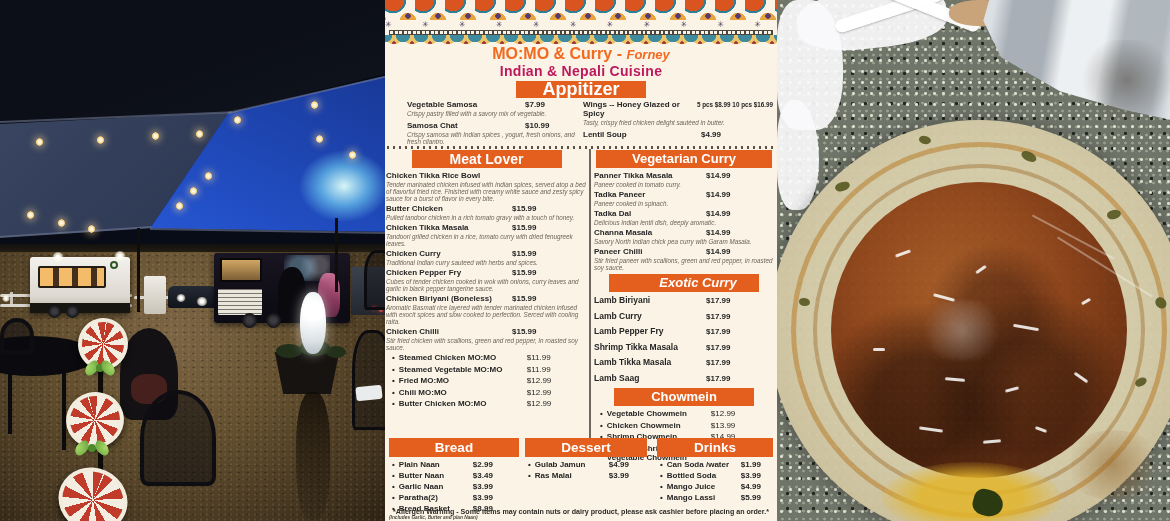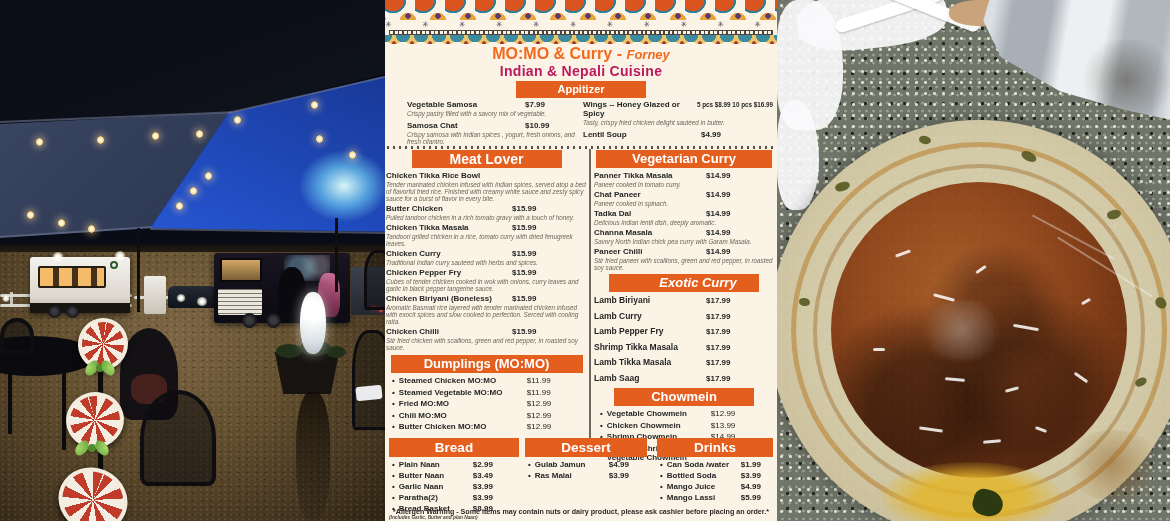--- a/index.html
+++ b/index.html
@@ -104,21 +104,21 @@
   .d4 { height:9px;
     background:
       radial-gradient(circle at 9px 8px,#a33638 0 1.5px,transparent 2px),
       radial-gradient(circle at 9px 0,#3e8ba0 0 7px,transparent 7.5px),
       radial-gradient(circle at 9px 0,#e9c469 0 9px,transparent 9.5px);
     background-size:18px 9px; background-position:0 0,9px 0,0 0; }
   .m-title1 { position:absolute; top:45px; width:100%; text-align:center; font-size:16px; font-weight:bold; color:#F26A1F; }
   .m-title1 .loc { font-style:italic; font-size:13px; }
   .m-title2 { position:absolute; top:63px; width:100%; text-align:center; font-size:14px; font-weight:bold; color:#be185d; letter-spacing:.3px; }
   .shead { background:#E45E1E; color:#fff; font-weight:bold; text-align:center; }
-  .apphead { position:absolute; top:81px; left:50%; transform:translateX(-50%); width:130px; height:17px; font-size:11px; line-height:17px; }
+  .apphead { position:absolute; top:81px; left:50%; transform:translateX(-50%); width:130px; height:17px; font-size:18px; line-height:17px; }
   .app-left { position:absolute; top:100px; left:22px; width:172px; }
   .app-right { position:absolute; top:100px; left:198px; width:190px; }
   .ap-row { display:flex; align-items:baseline; }
   .ap-name { width:118px; font-size:8px; font-weight:bold; }
   .ap-price { font-size:8px; font-weight:bold; }
   .ap-price.sm { font-size:6.3px; white-space:nowrap; }
   .ap-desc { font-size:6.3px; line-height:7px; color:#6d6458; font-style:italic; margin:1px 0 4px; }
   .sep { position:absolute; top:146px; left:2px; right:2px; height:3px;
     background:repeating-linear-gradient(90deg,#5a5148 0 2px,transparent 2px 6px); }
   .col-left { position:absolute; top:150px; left:1px; width:201px; }
@@ -387,21 +387,20 @@
         <div class="mi-desc">Aromatic Basmati rice layered with tender marinated chicken infused with exocit spices and slow cooked to perfection. Serced with cooling raita.</div>
       </div>
       <div class="mi">
         <div class="mi-top">
             <span class="mi-name">Chicken Chilli</span>
             <span class="mi-price">$15.99</span>
           </div>
         <div class="mi-desc">Stir fried chicken with scallions, green and red pepper, in roasted soy sauce.</div>
       </div>
 
-      <div class="shead hd hd-dump">Dumplings (MO:MO)</div>
       <div class="bi">
           <span class="bi-name">Steamed Chicken MO:MO</span>
           <span class="bi-price">$11.99</span>
         </div>
       <div class="bi">
           <span class="bi-name">Steamed Vegetable MO:MO</span>
           <span class="bi-price">$11.99</span>
         </div>
       <div class="bi">
           <span class="bi-name">Fried MO:MO</span>
@@ -422,21 +421,21 @@
 
       <div class="mi">
         <div class="mi-top">
             <span class="mi-name w110">Panner Tikka Masala</span>
             <span class="mi-price">$14.99</span>
           </div>
         <div class="mi-desc">Paneer cooked in tomato curry.</div>
       </div>
       <div class="mi">
         <div class="mi-top">
-            <span class="mi-name w110">Chat Paneer</span>
+            <span class="mi-name w110">Tadka Paneer</span>
             <span class="mi-price">$14.99</span>
           </div>
         <div class="mi-desc">Paneer cooked in spinach.</div>
       </div>
       <div class="mi">
         <div class="mi-top">
             <span class="mi-name w110">Tadka Dal</span>
             <span class="mi-price">$14.99</span>
           </div>
         <div class="mi-desc">Delicious Indian lentil dish, deeply aromatic.</div>

